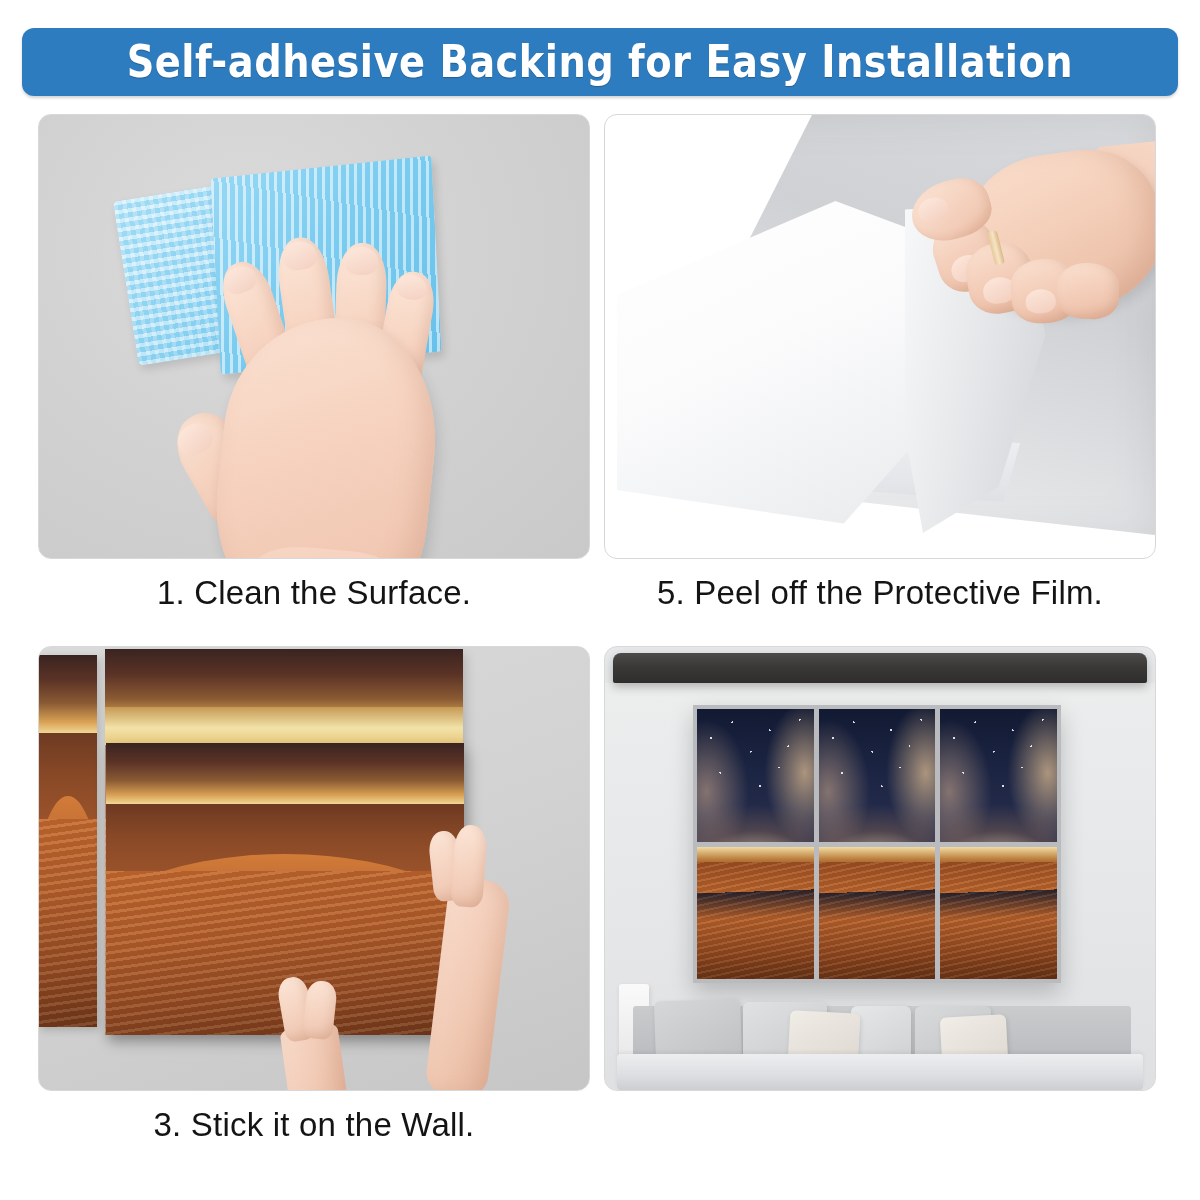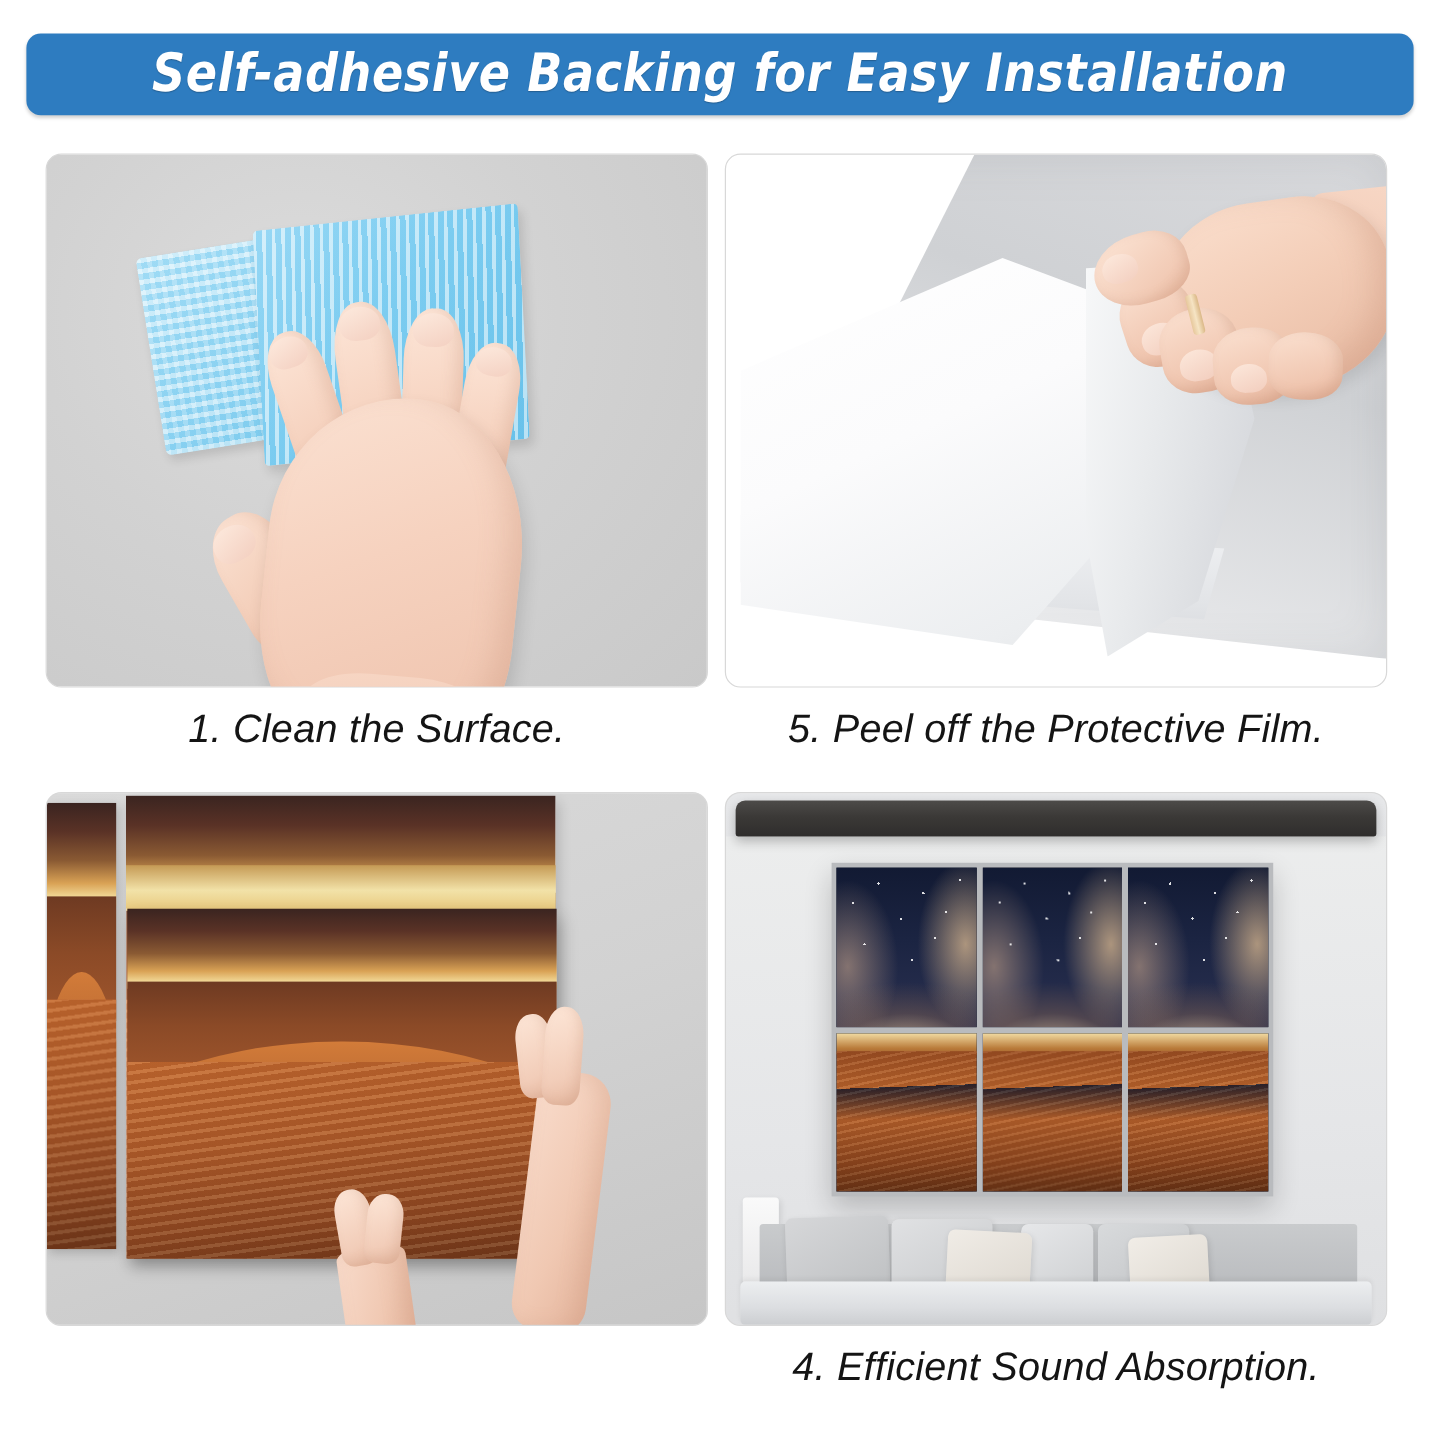--- a/index.html
+++ b/index.html
@@ -2,21 +2,21 @@
 <html><head>
 <meta charset="utf-8">
 <style>
   html,body{margin:0;padding:0;}
   body{
     width:1200px;height:1200px;
     background:#ffffff;
     font-family:"Liberation Sans","DejaVu Sans",sans-serif;
     overflow:hidden;
   }
-  .page{position:relative;width:1200px;height:1200px;font-style:italic;}
+  .page{position:relative;width:1200px;height:1200px;}
 
   
   .banner{
     position:absolute;left:22px;top:28px;width:1156px;height:68px;
     background:#2e7cc0;
     border-radius:12px;
     box-shadow:0 2px 3px rgba(0,0,0,.18);
     display:flex;align-items:center;justify-content:center;
   }
   .banner-text{
@@ -25,21 +25,21 @@
     font-weight:bold;
     font-size:44px;
     letter-spacing:.5px;
     line-height:1;
     white-space:nowrap;
     transform:scaleX(.97);
     text-shadow:0 1px 1px rgba(0,0,0,.25);
   }
 
   
-  .grid{position:absolute;left:0;top:120px;width:948px;height:1080px;}
+  .grid{position:absolute;left:0;top:106px;width:948px;height:1080px;}
   .cell{position:absolute;width:552px;height:512px;}
   .cell.c1{left:38px;top:8px;}
   .cell.c2{left:604px;top:8px;}
   .cell.c3{left:38px;top:540px;}
   .cell.c4{left:604px;top:540px;}
 
   .photo{
     position:relative;width:552px;height:445px;
     border-radius:13px;
     border:1px solid #d8d8d8;
@@ -374,20 +374,21 @@
           <div class="arm arm3a"></div>
           <div class="finger3 g1"></div>
           <div class="finger3 g2"></div>
         </div>
         <div class="hand3b">
           <div class="arm arm3b"></div>
           <div class="finger3 g3"></div>
           <div class="finger3 g4"></div>
         </div>
       </div>
+      <div class="caption">3. Stick it on the Wall.</div>
     </div>
 
     <div class="cell c4">
       <div class="photo p4">
         <div class="wall4"></div>
         <div class="molding"></div>
 
         <div class="artwall">
           <div class="tile">
             <div class="sky-night" style="background-position:-0px 0"></div>
@@ -420,17 +421,16 @@
           <div class="sofa-back"></div>
           <div class="pil a"></div>
           <div class="pil b"></div>
           <div class="pil d"></div>
           <div class="pil e"></div>
           <div class="pil c"></div>
           <div class="pil f"></div>
           <div class="sofa-seat"></div>
         </div>
       </div>
-      <div class="caption">4. Efficient Sound Absorption.</div>
     </div>
 
   </div>
 </div>
 
 </body></html>

